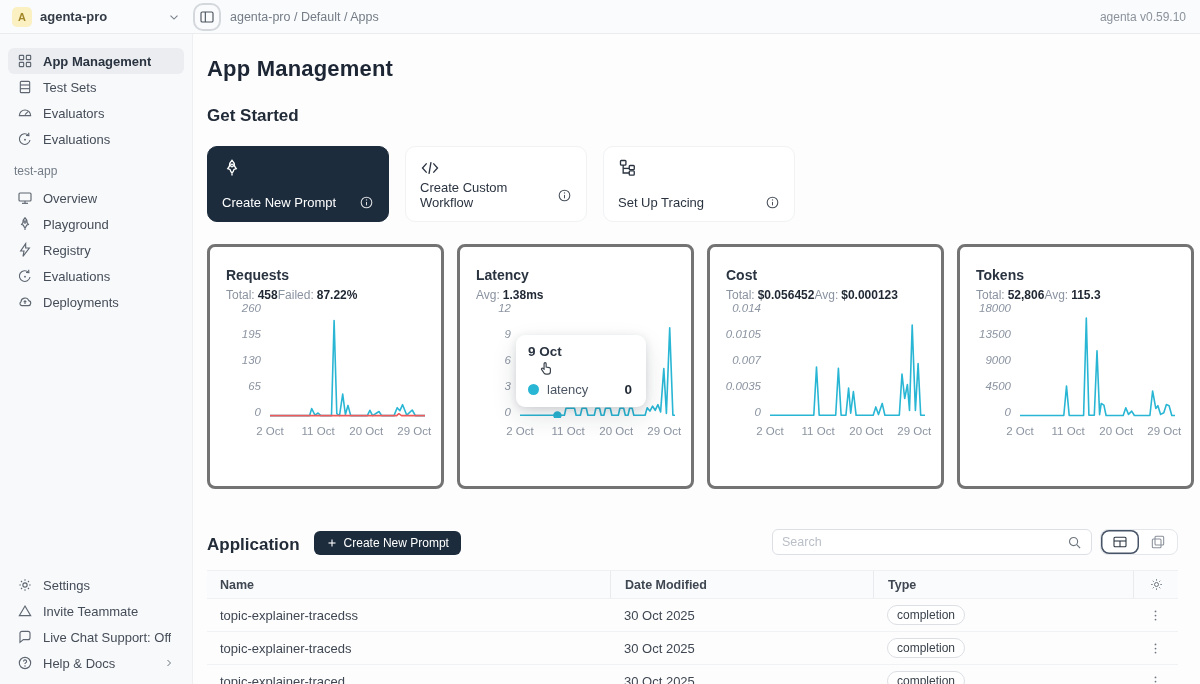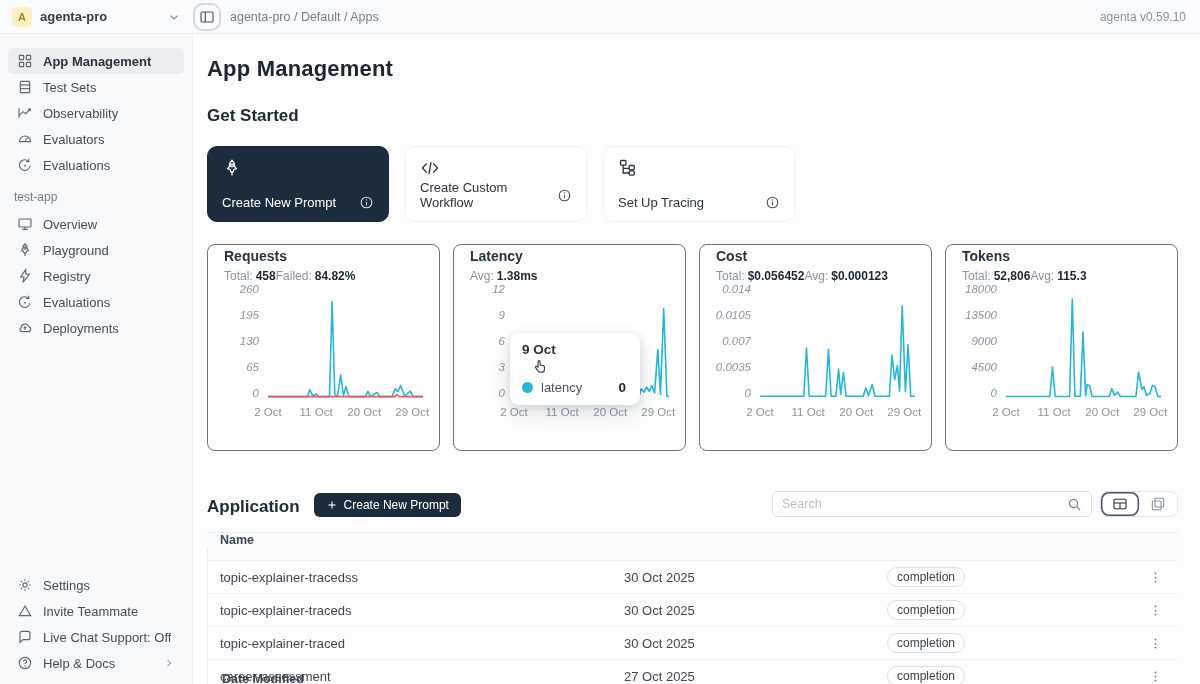--- a/index.html
+++ b/index.html
@@ -40,21 +40,21 @@
   .gs-cards { display:flex; gap:16px; margin-top:20px; }
   .gs-card { width:182px; height:76px; border-radius:10px; border:1px solid #f1f2f4; background:#fff; padding:11px 14px; display:flex; flex-direction:column; justify-content:space-between; cursor:pointer; }
   .gs-card.dark { background:#1c2c3c; border-color:#1c2c3c; color:#fff; }
   .gs-card:nth-child(3) { width:192px; }
   .gs-icon { width:20px; height:20px; }
   .gs-bottom { display:flex; align-items:center; justify-content:space-between; font-size:13px; font-weight:500; }
   .info-ic { width:15px; height:15px; color:inherit; opacity:.85; }
 
   
   .chart-row { display:flex; gap:13px; margin-top:22px; }
-  .chart-card { flex:1; height:207px; background:#fff; border:1px solid #737373; border-radius:8px; padding:3px 16px; position:relative; }
+  .chart-card { flex:1; height:245px; background:#fff; border:3px solid #737373; border-radius:8px; padding:20px 16px; position:relative; }
   .cc-title { font-size:14px; font-weight:700; color:#2a3340; }
   .cc-stats { display:flex; margin-top:5px; font-size:12px; color:#8a93a0; }
   .cc-stats b { color:#1f2733; font-weight:700; margin-left:3px; }
   .cc-chart { display:flex; align-items:flex-end; margin-top:6px;font-style:italic; }
   .y-axis { width:44px; flex:0 0 44px; height:116px; margin-top:-6px; padding-right:9px; display:flex; flex-direction:column; justify-content:space-between; align-items:flex-end; font-size:11.5px; color:#8b94a1; }
   .plot { flex:1; height:104px; position:relative; }
   .x-axis { margin-left:44px; position:relative; height:14px; margin-top:7px; font-size:11.5px; color:#8b94a1; }
   .x-axis span { position:absolute; transform:translateX(-50%); white-space:nowrap; }
 
   
@@ -73,21 +73,21 @@
   .search-box { width:320px; height:26px; background:#fff; border:1px solid #dcdfe4; border-radius:6px; display:flex; align-items:center; padding:0 9px; }
   .search-box input { flex:1; border:none; outline:none; font-size:12.5px; font-family:inherit; color:#333; background:transparent; }
   .search-box input::placeholder { color:#b9bfc7; }
   .search-ic { color:#6c747e; flex:0 0 15px; }
   .view-toggle { margin-left:8px; height:26px; border:1px solid #e3e6ea; border-radius:8px; background:#fff; display:flex; }
   .vt-btn { width:38px; border:none; background:transparent; display:flex; align-items:center; justify-content:center; color:#8a919b; cursor:pointer; border-radius:8px; }
   .vt-btn.active { box-shadow:inset 0 0 0 1.5px #475467; color:#2a3340; }
 
   
   .table { margin-top:15px; }
-  .thead { display:flex; height:29px; background:#fafbfc; border-top:1px solid #eef0f2; border-bottom:1px solid #eef0f2; font-size:12.5px; font-weight:600; color:#3f4752;flex-direction:column; }
+  .thead { display:flex; height:29px; background:#fafbfc; border-top:1px solid #eef0f2; border-bottom:1px solid #eef0f2; font-size:12.5px; font-weight:600; color:#3f4752; }
   .trow { display:flex; height:33px; border-bottom:1px solid #f1f2f4; font-size:13px; color:#3f4752; }
   .cell { display:flex; align-items:center; }
   .c-name { flex:1; padding-left:13px; }
   .c-date { width:263px; flex:0 0 263px; padding-left:14px; }
   .c-type { width:260px; flex:0 0 260px; padding-left:14px; }
   .c-act  { width:45px; flex:0 0 45px; justify-content:center; }
   .thead .c-date, .thead .c-type, .thead .c-act { border-left:1px solid #e8eaed; }
   .badge { border:1px solid #dcdfe3; border-radius:10px; padding:2px 9px; font-size:12px; color:#3a424c; background:#fff; }
   .dots-btn, .gear-btn { background:none; border:none; color:#6c747e; cursor:pointer; display:flex; align-items:center; justify-content:center; padding:2px; }
 </style>
@@ -245,28 +245,20 @@
       <span class="ic">
           <svg width="16" height="16" viewBox="0 0 24 24" fill="none" stroke="currentColor" stroke-width="1.7">
             <use href="#i-testsets"></use>
           </svg>
         </span>
       <span class="nav-label">Test Sets</span>
     </div>
     <div class="nav-item">
       <span class="ic">
           <svg width="16" height="16" viewBox="0 0 24 24" fill="none" stroke="currentColor" stroke-width="1.7">
-            <use href="#i-chartline"></use>
-          </svg>
-        </span>
-      <span class="nav-label">Observability</span>
-    </div>
-    <div class="nav-item">
-      <span class="ic">
-          <svg width="16" height="16" viewBox="0 0 24 24" fill="none" stroke="currentColor" stroke-width="1.7">
             <use href="#i-gauge"></use>
           </svg>
         </span>
       <span class="nav-label">Evaluators</span>
     </div>
     <div class="nav-item">
       <span class="ic">
           <svg width="16" height="16" viewBox="0 0 24 24" fill="none" stroke="currentColor" stroke-width="1.7">
             <use href="#i-cycle"></use>
           </svg>
@@ -408,21 +400,21 @@
             </span>
         </div>
       </div>
     </div>
 
     <div class="chart-row">
       <div class="chart-card">
         <div class="cc-title">Requests</div>
         <div class="cc-stats">
           <span><span>Total:</span><b>458</b></span>
-          <span><span>Failed:</span><b>84.82%</b></span>
+          <span><span>Failed:</span><b>87.22%</b></span>
         </div>
         <div class="cc-chart">
           <div class="y-axis">
               <span>260</span>
               <span>195</span>
               <span>130</span>
               <span>65</span>
               <span>0</span>
             </div>
           <div class="plot">

